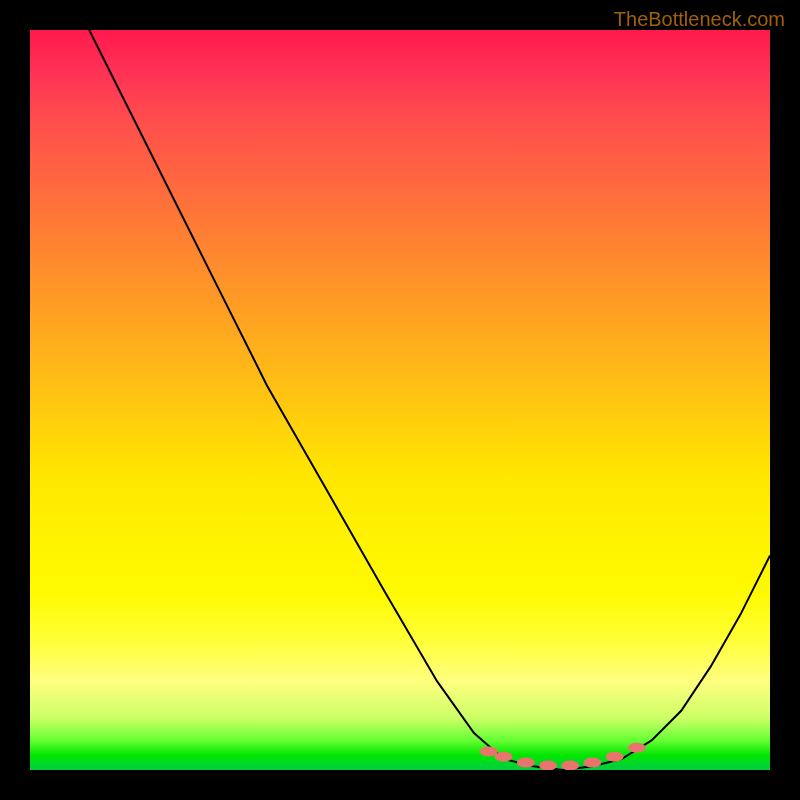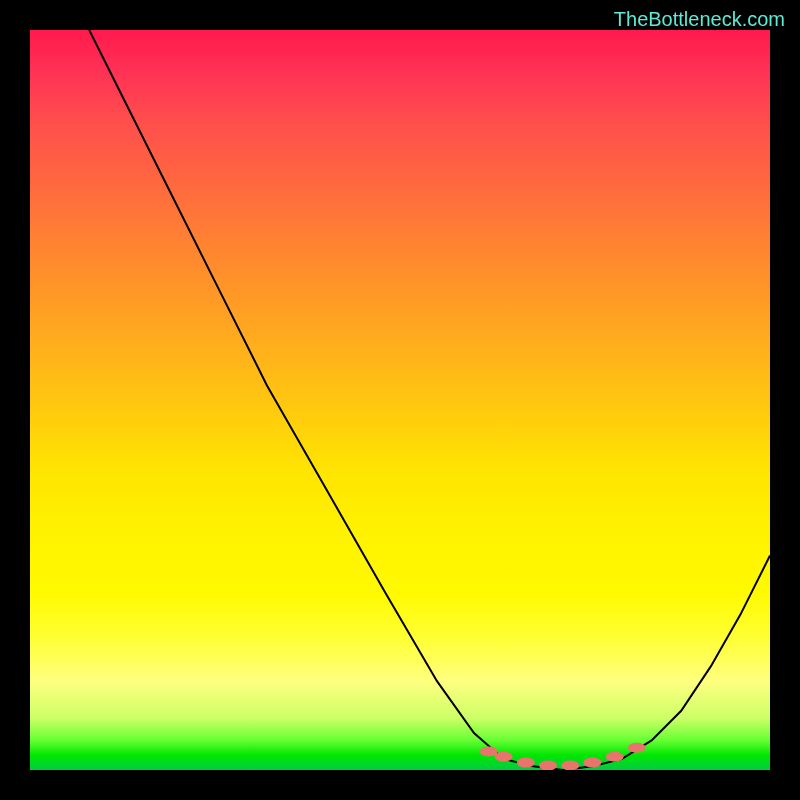--- a/index.html
+++ b/index.html
@@ -11,21 +11,21 @@
       width: 800px;
       height: 800px;
       background: #000;
       position: relative;
       font-family: Arial, sans-serif;
     }
     .watermark {
       position: absolute;
       top: 8px;
       right: 15px;
-      color: #5eead4;
+      color: #a16207;
       font-size: 20px;
       font-weight: 500;
       z-index: 10;
     }
     .chart-area {
       position: absolute;
       top: 30px;
       left: 30px;
       width: 740px;
       height: 740px;

